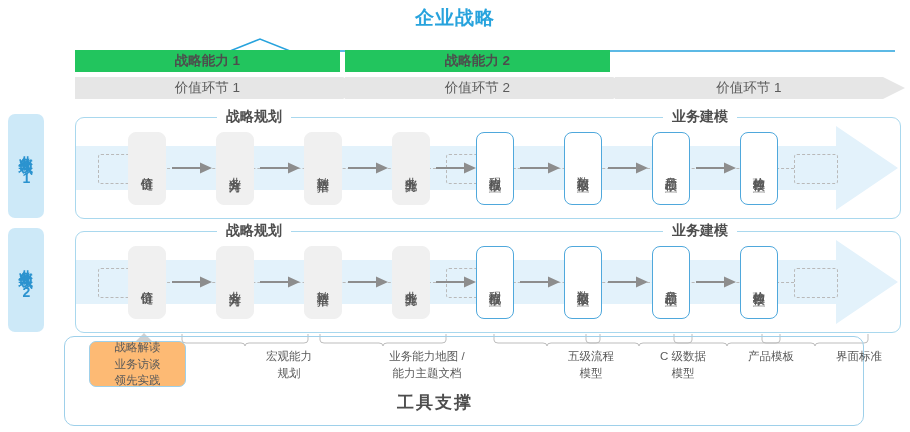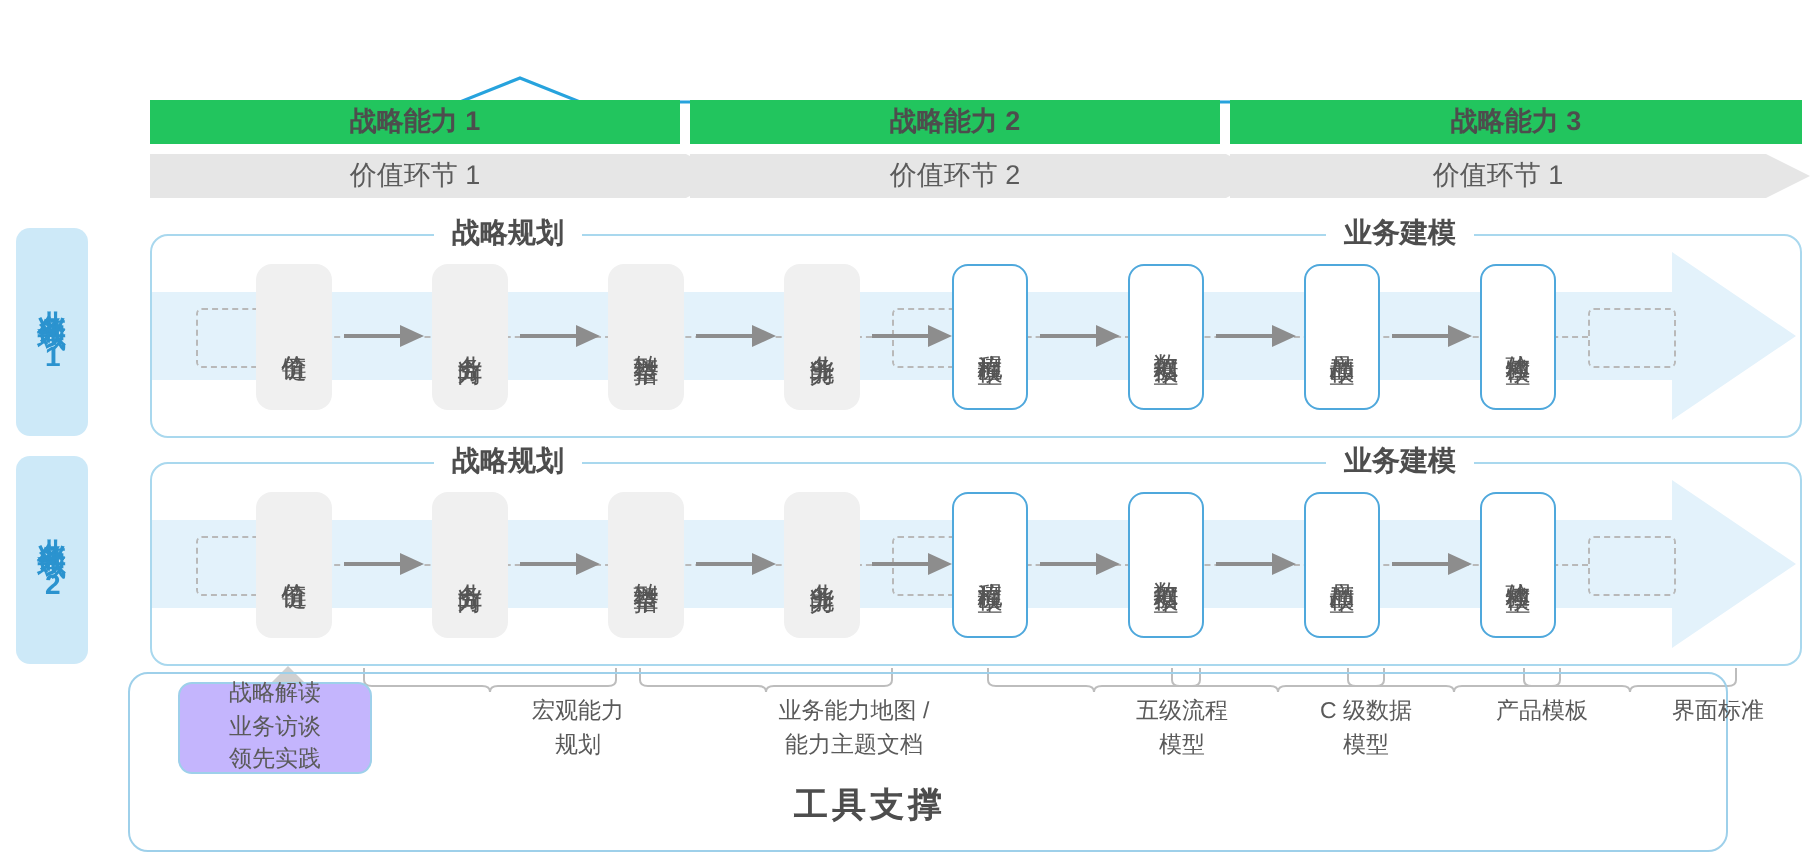--- a/index.html
+++ b/index.html
@@ -83,21 +83,21 @@
   }
   .node.gray{background:#f0f0f0;border:1px solid #f0f0f0;}
   .node.blue{background:#ffffff;border:1.4px solid #4fa8dc;}
   .node.blue .ntxt{color:#555;}
 
   .garrow{position:absolute;}
 
   
   .tool-box{
     position:absolute;box-sizing:border-box;
-    border:1px solid #9ed0ea;border-radius:7px;background:#c4b5fd;
+    border:1px solid #9ed0ea;border-radius:7px;background:#fdba74;
     display:flex;align-items:center;justify-content:center;text-align:center;
     font-size:11.5px;color:#5a5a5a;line-height:1.45;
   }
   .tool-label{
     position:absolute;text-align:center;font-size:11.5px;color:#5a5a5a;
     line-height:1.45;white-space:nowrap;padding-left:44px;
   }
   .brace{position:absolute;}
 
   .support-box{
@@ -110,34 +110,32 @@
     font-size:17px;font-weight:bold;color:#4d4d4d;letter-spacing:2px;
   }
   .upmark{position:absolute;}
 </style>
 </head>
 <body>
 
 <div class="stage">
 
   <div class="vision-row">
+    <div class="vision-title">企业战略</div>
   </div>
 
   <svg class="chevron-line" viewBox="0 0 820 16">
     <polyline points="0,13 155,13 185,1 215,13 820,13" fill="none" stroke="#27a3dd" stroke-width="1.6"></polyline>
   </svg>
 
   <div class="cap-bar" style="left:75px;top:50px;width:265px;">
     <span>战略能力 1</span>
   </div>
   <div class="cap-bar" style="left:345px;top:50px;width:265px;">
     <span>战略能力 2</span>
-  </div>
-  <div class="cap-bar" style="left:615px;top:50px;width:286px;">
-    <span>战略能力 3</span>
   </div>
 
   <div class="val-bar" style="left:75px;top:77px;width:290px;">
     <svg width="290" height="22" viewBox="0 0 290 22">
         <polygon points="0,0 268,0 290,11 268,22 0,22" fill="#e6e6e6"></polygon>
       </svg>
     <div class="vb-txt" style="width:265px;">价值环节 1</div>
   </div>
   <div class="val-bar" style="left:345px;top:77px;width:290px;">
     <svg width="290" height="22" viewBox="0 0 290 22">

